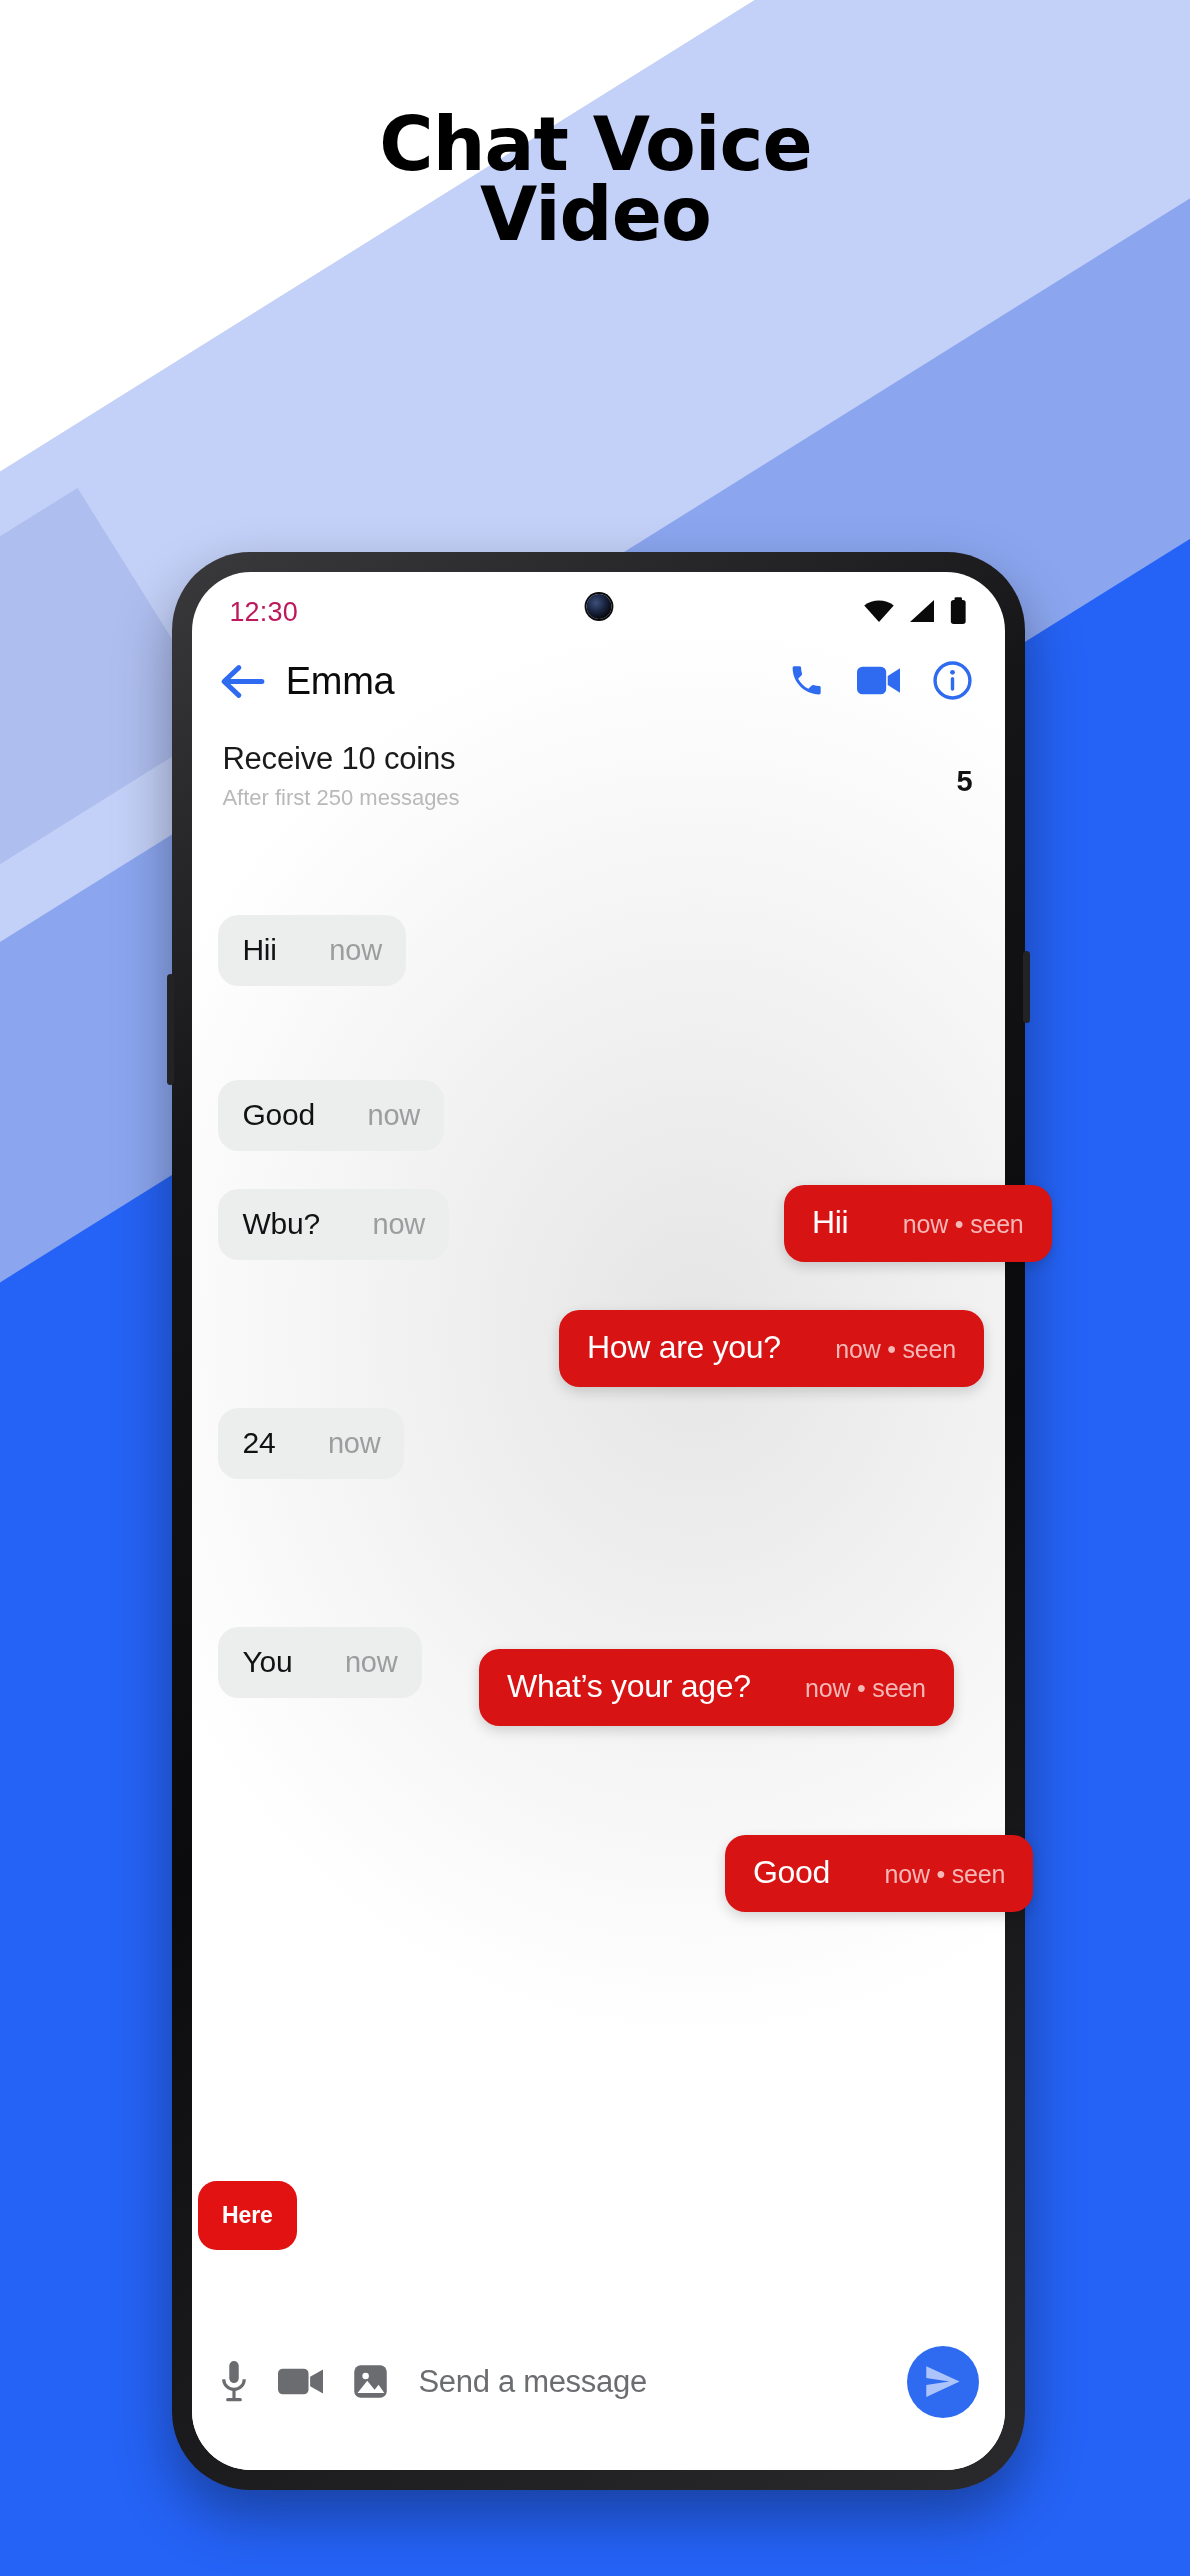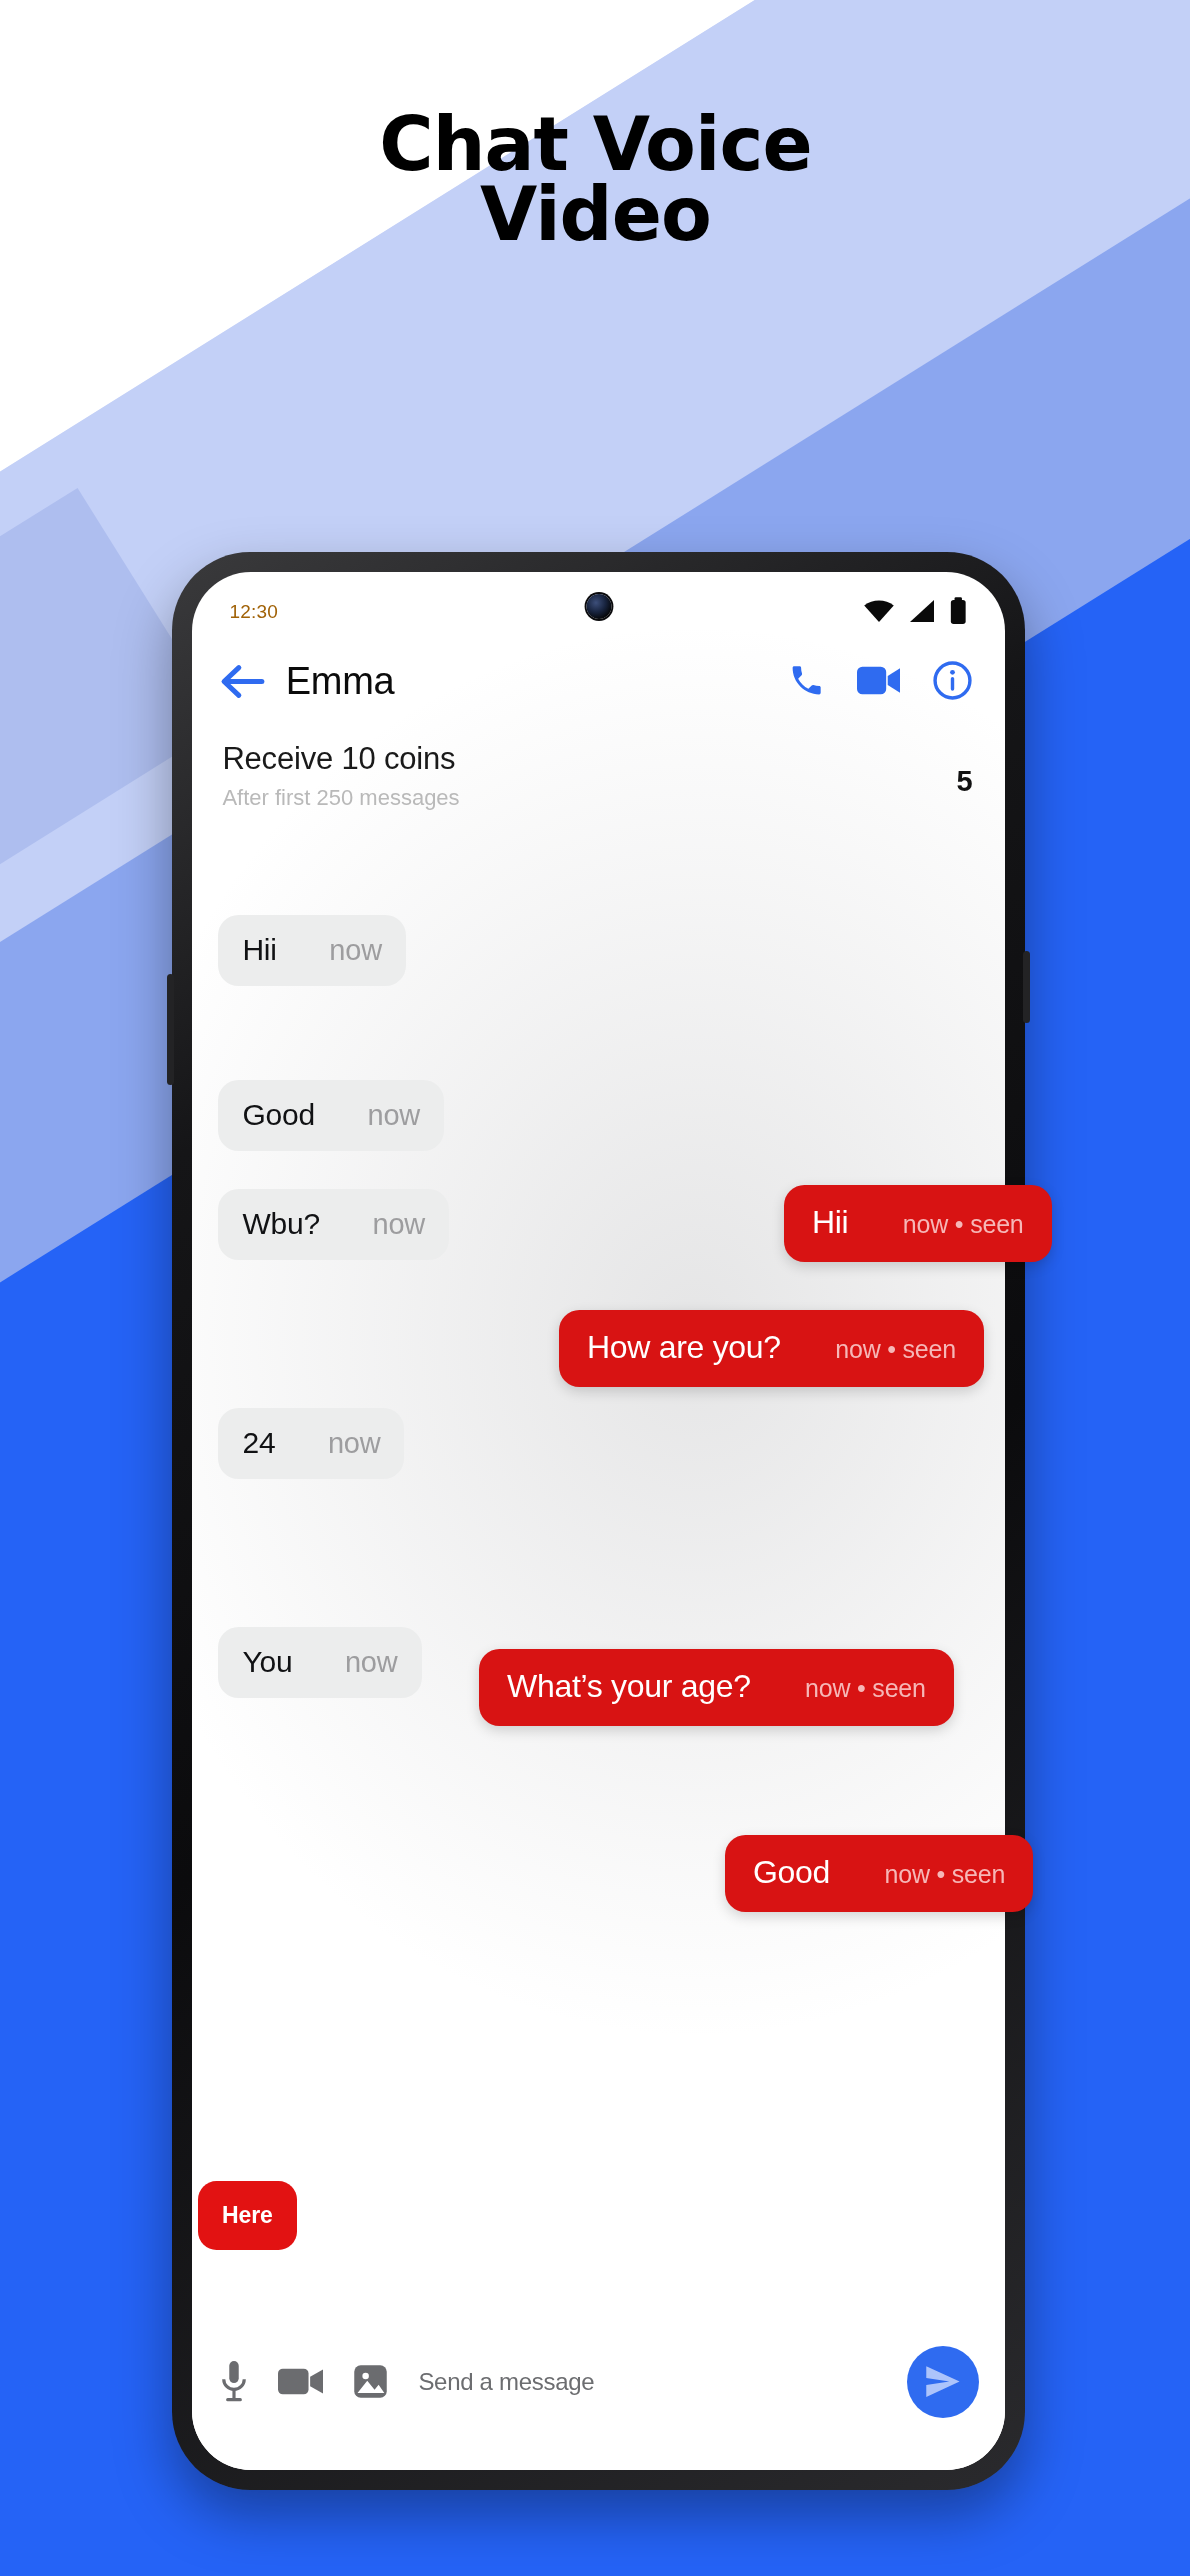--- a/index.html
+++ b/index.html
@@ -153,22 +153,22 @@
     z-index: 2;
     height: 67px;
     flex: 0 0 auto;
     display: flex;
     align-items: center;
     justify-content: space-between;
     padding: 13px 37px 0 37px;
     box-sizing: border-box;
   }
   #status-time {
-    font-size: 19px;
-    color: #a16207;
+    font-size: 27px;
+    color: #be185d;
     letter-spacing: 0.2px;
   }
   #status-icons {
     display: flex;
     align-items: center;
     gap: 13px;
   }
   #camera-hole {
     position: absolute;
     left: 50%;
@@ -330,21 +330,21 @@
     flex: 0 0 auto;
     height: 148px;
     display: flex;
     align-items: center;
     padding: 0 26px 28px 26px;
     box-sizing: border-box;
     background: #ffffff;
   }
   .input-icon { margin-right: 28px; display: flex; align-items: center; cursor: pointer; }
   #composer-placeholder {
-    font-size: 24px;
+    font-size: 31px;
     color: #6c6d70;
     letter-spacing: -0.3px;
     flex: 1 1 auto;
   }
   #send-button {
     flex: 0 0 auto;
     width: 72px;
     height: 72px;
     border-radius: 50%;
     background: #2f6bf0;

